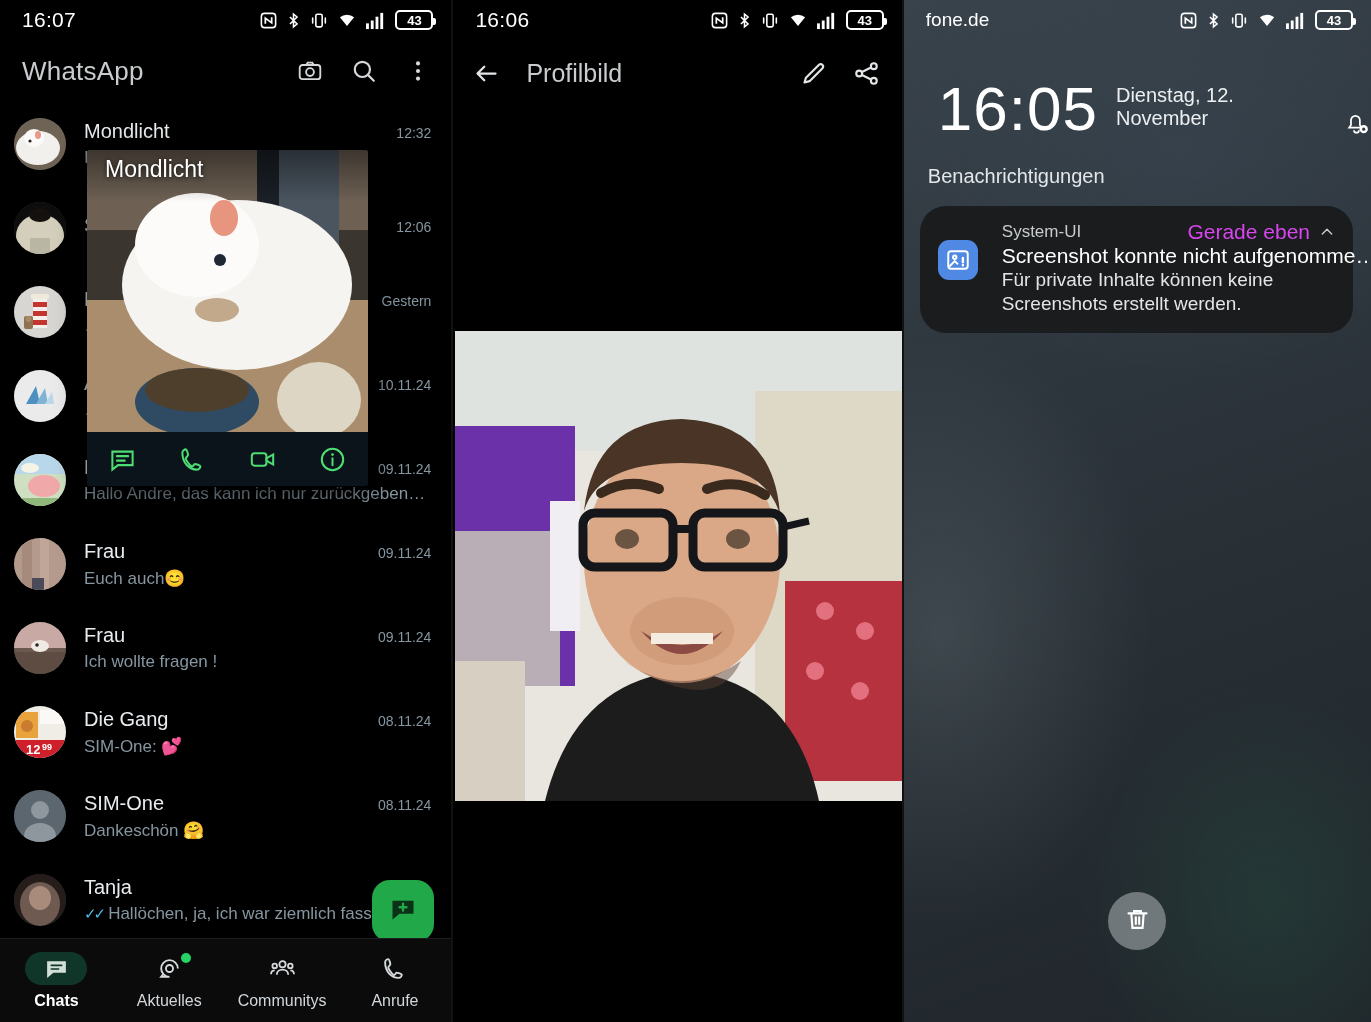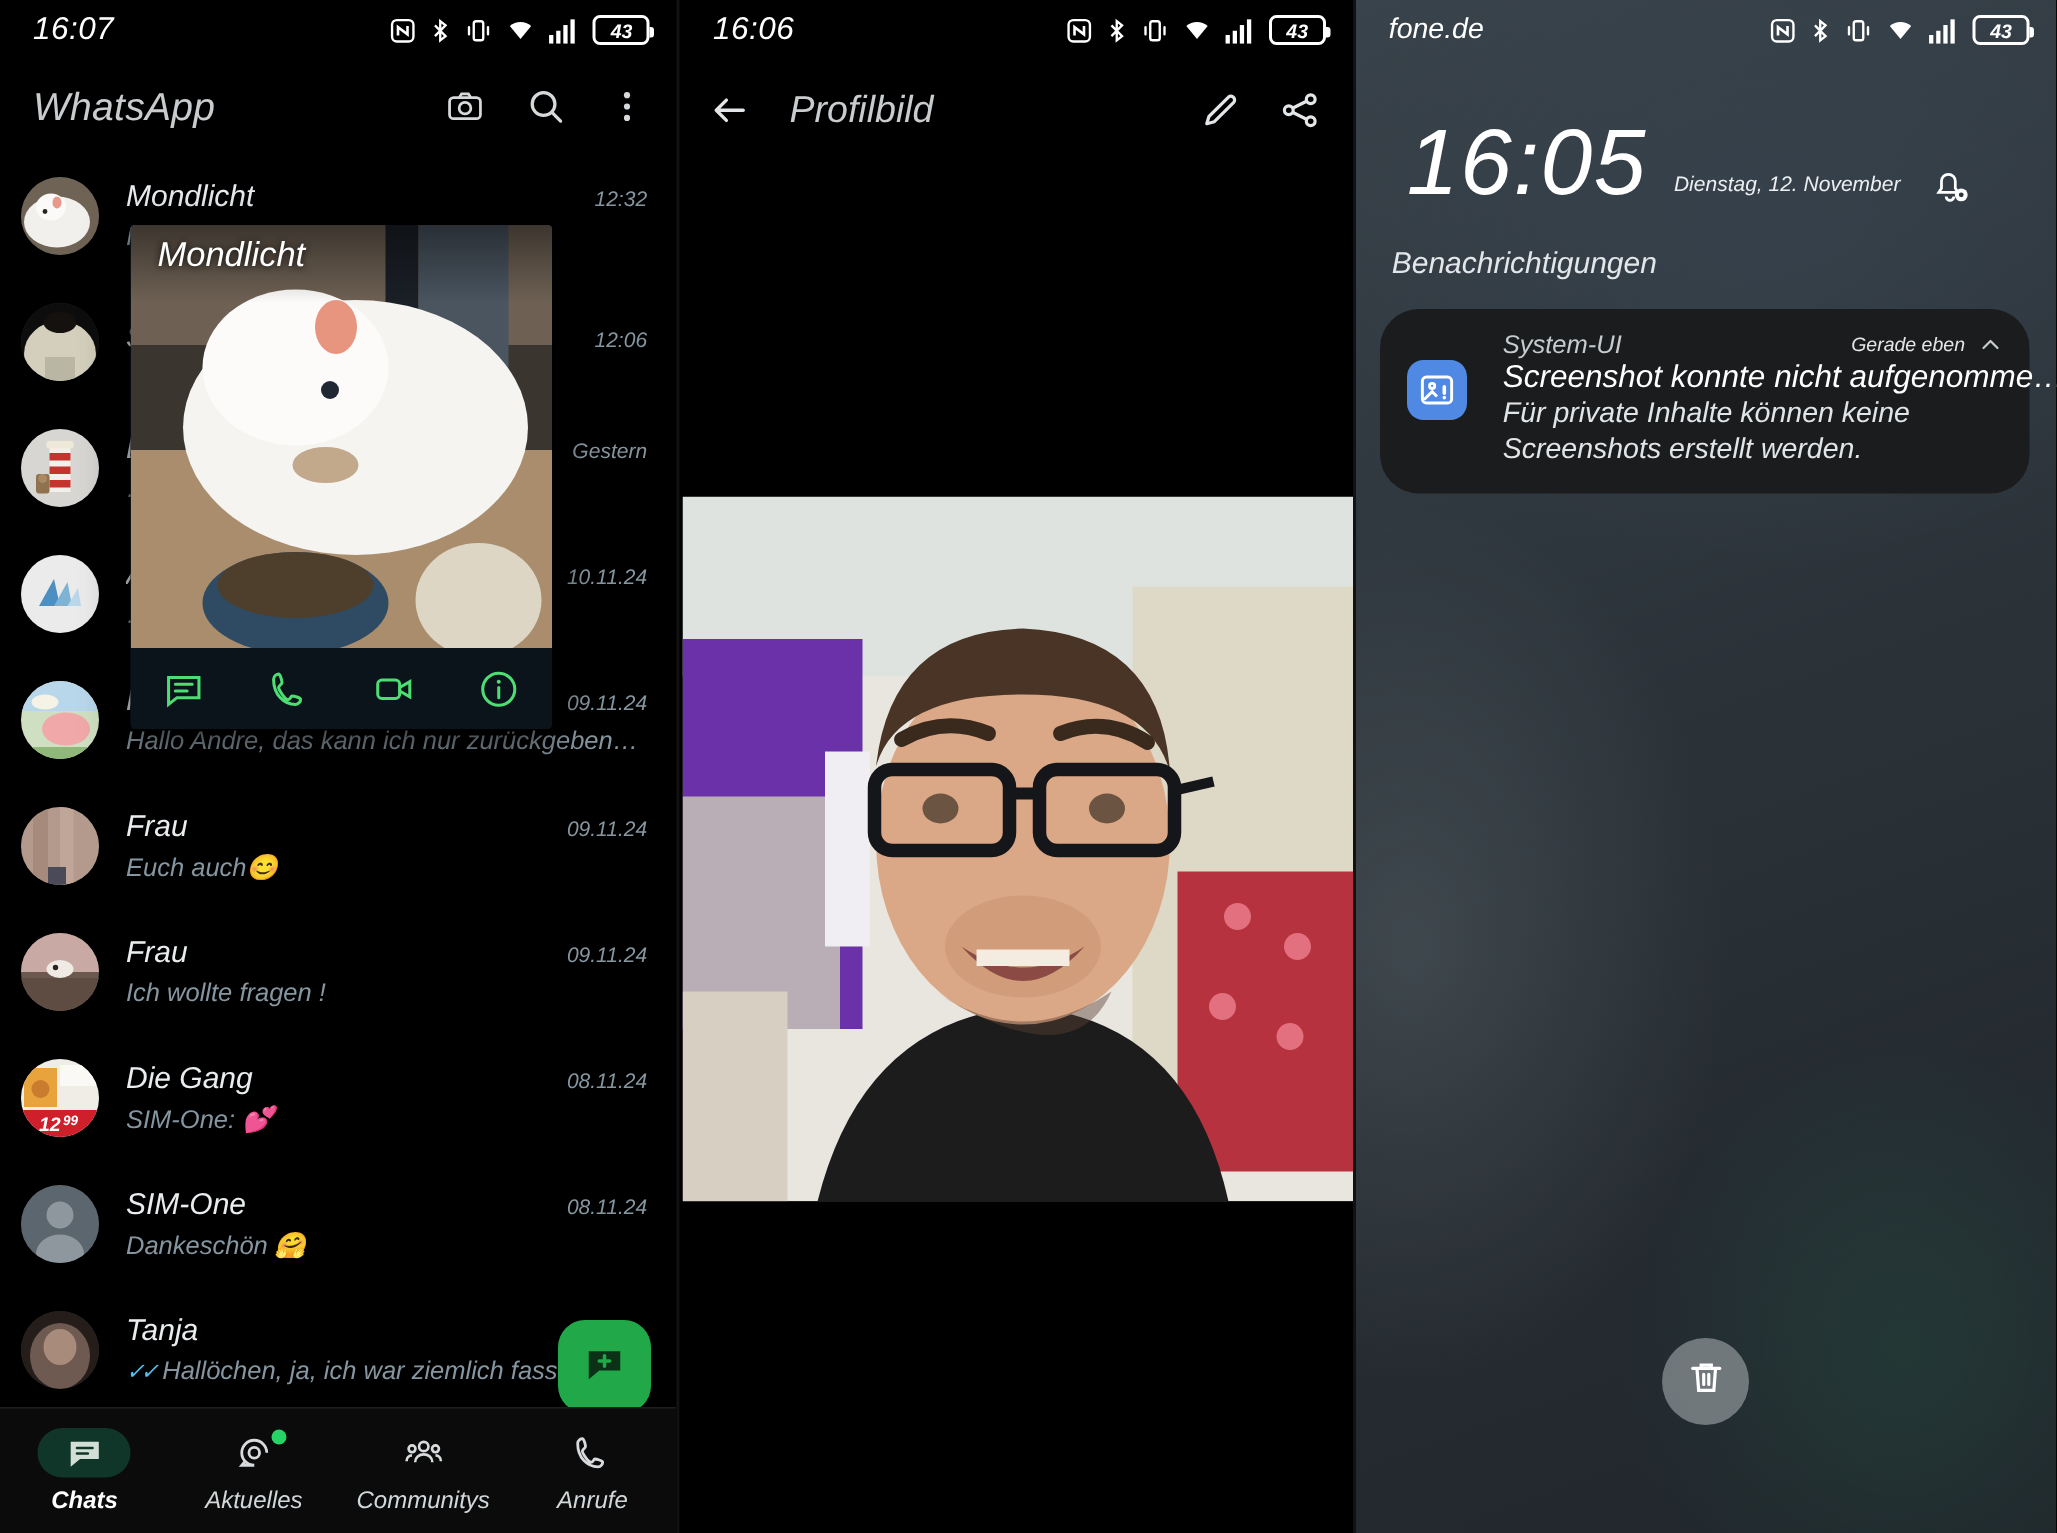--- a/index.html
+++ b/index.html
@@ -5,21 +5,21 @@
   * { margin:0; padding:0; box-sizing:border-box; }
   html, body {
     width:1371px; height:1022px;
     background:#000;
     font-family:"Liberation Sans", sans-serif;
     overflow:hidden;
   }
   .screens { display:flex; width:1371px; height:1022px; }
 
   
-  .panel { position:relative; height:1022px; overflow:hidden;font-style:italic; }
+  .panel { position:relative; height:1022px; overflow:hidden; }
   .panel-left   { width:457px; background:#000; }
   .panel-mid    { width:458px; background:#000; border-left:2px solid #121212; border-right:2px solid #121212; }
   .panel-right  { width:473px; }
 
   
   .statusbar {
     height:40px; display:flex; align-items:center;
     justify-content:space-between;
     padding:0 18px 0 22px;
     color:#fff;
@@ -140,40 +140,40 @@
   .lock {
     position:relative; width:100%; height:100%;
     background:
       radial-gradient(ellipse 300px 420px at 8% 62%, rgba(150,165,170,.20), rgba(0,0,0,0) 70%),
       radial-gradient(ellipse 260px 300px at 78% 88%, rgba(40,110,80,.22), rgba(0,0,0,0) 72%),
       radial-gradient(ellipse 400px 300px at 60% 15%, rgba(60,75,90,.35), rgba(0,0,0,0) 75%),
       linear-gradient(160deg,#39434b 0%, #2e363d 35%, #262d33 65%, #20262b 100%);
   }
   .lock-clockrow { display:flex; align-items:flex-end; gap:18px; padding:40px 0 0 22px;margin-left:12px; }
   .lock-time { font-size:62px; color:#fff; font-weight:300; line-height:.95; letter-spacing:1px; }
-  .lock-date { font-size:14px; color:#eceff1; padding-bottom:9px; }
+  .lock-date { font-size:20px; color:#eceff1; padding-bottom:9px; }
   .lock-bell { width:30px; height:30px; color:#fff; padding-bottom:8px; cursor:pointer; }
   .lock-section { font-size:20px; color:#e3e7ea; padding:26px 0 0 24px; }
 
   .notif {
     margin:18px 18px 0 16px; background:#1a1c1e;
     border-radius:26px; padding:14px 18px 18px 18px;
     display:flex; gap:24px; cursor:pointer;
   }
   .notif-icon {
     flex:0 0 40px; width:40px; height:40px; border-radius:11px;
     background:#5089e3; display:flex; align-items:center; justify-content:center;
     margin-top:20px;
   }
   .notif-icon svg { width:26px; height:26px; color:#fff; }
   .notif-body { flex:1; min-width:0; }
   .notif-meta { display:flex; align-items:center; justify-content:space-between; gap:8px; }
   .notif-app { font-size:17px; color:#c6cbce; }
   .notif-right { display:flex; align-items:center; gap:9px; }
-  .notif-when { font-size:13px; color:#e5e5e5; }
+  .notif-when { font-size:21px; color:#d946ef; }
   .notif-chev { width:16px; height:16px; color:#c6cbce; }
   .notif-title {
     font-size:21px; color:#fff; margin-top:4px;
     white-space:nowrap; overflow:hidden; text-overflow:ellipsis;
   }
   .notif-text { font-size:19px; color:#e2e5e7; margin-top:2px; line-height:1.25; }
 
   .lock-trash {
     position:absolute; left:50%; transform:translateX(-50%); bottom:72px;
     width:58px; height:58px; border-radius:50%; background:rgba(160,166,170,.62);

